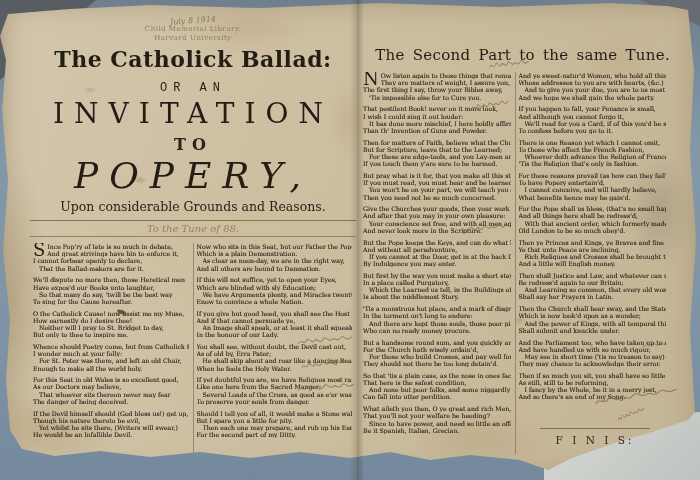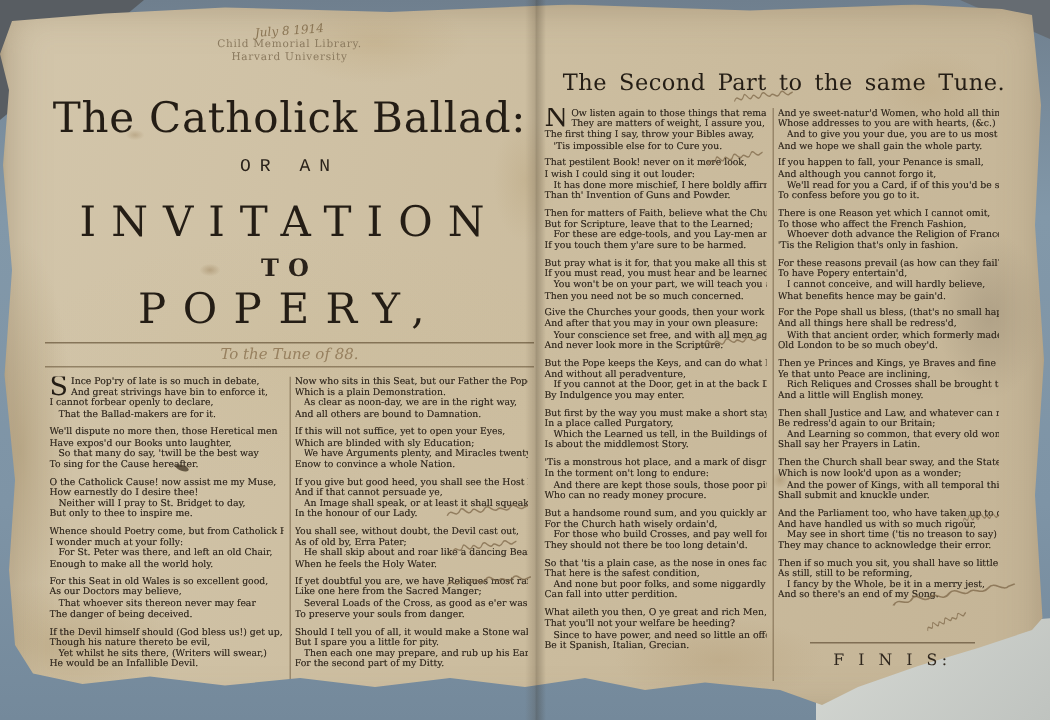--- a/index.html
+++ b/index.html
@@ -32,25 +32,25 @@
     clip-path:polygon(0px 36px,8px 14px,70px 9px,150px 5px,260px 8px,380px 3px,500px 7px,610px 3px,668px 6px,688px 10px,694px 70px,690px 150px,696px 240px,690px 330px,695px 412px,688px 420px,652px 432px,612px 444px,572px 458px,548px 470px,520px 460px,470px 455px,430px 460px,390px 452px,350px 458px,300px 452px,250px 458px,200px 452px,150px 457px,100px 451px,55px 456px,22px 449px,10px 430px,6px 380px,10px 320px,3px 250px,8px 180px,2px 110px,6px 60px);
     filter:drop-shadow(0 3px 4px rgba(20,30,40,.45));}
   .crease{position:absolute;left:350px;top:0;width:14px;height:480px;z-index:4;
     background:linear-gradient(90deg,transparent,rgba(60,45,25,.16) 45%,rgba(40,30,15,.26) 55%,transparent);}
   .half{position:absolute;color:#2f271e;}
   .half-left{left:30px;top:14px;width:326px;text-align:center;}
   .half-right{left:360px;top:46px;width:310px;}
   .lib-mark{line-height:8px;}
   .hand-date{font-size:8px;font-style:italic;color:#8a7554;transform:rotate(-4deg);display:inline-block;}
   .stamp{font-size:7px;color:#8b7a5f;letter-spacing:.5px;line-height:8.5px;}
-  .t-main{font-size:28px;font-weight:400;color:#241d15;margin-top:20px;letter-spacing:.5px;}
+  .t-main{font-size:22px;font-weight:700;color:#241d15;margin-top:4px;letter-spacing:.5px;}
   .t-oran{font-size:12px;letter-spacing:6px;margin-top:9px;color:#2a221a;font-family:Liberation Mono, monospace;}
-  .t-inv{font-size:28px;letter-spacing:10px;margin-top:13px;color:#241d15;}
+  .t-inv{font-size:28px;letter-spacing:10px;margin-top:2px;color:#241d15;}
   .t-to{font-size:16px;letter-spacing:6px;margin-top:5px;color:#2a221a;font-weight:bold;}
-  .t-pop{font-size:28px;letter-spacing:11px;margin-top:1px;color:#241d15;}
+  .t-pop{font-size:36px;letter-spacing:11px;margin-top:1px;color:#241d15;font-style:italic;}
   .t-sub{font-size:12.5px;margin-top:3px;color:#2a221a;}
   .tune-box{margin-top:6px;border-top:1px solid rgba(95,76,48,.65);border-bottom:1px solid rgba(95,76,48,.55);
     padding:2px 0;font-size:10px;font-style:italic;color:#97805f;}
   .sp-head{font-size:15px;text-align:right;color:#241d15;word-spacing:3px;letter-spacing:.3px;}
   .cols{display:flex;margin-top:6px;overflow:hidden;text-align:left;}
   .half-left .cols{height:212px;}
   .half-right .cols{height:382px;margin-top:8px;}
   .col{flex:1;padding:0 4px 0 3px;min-width:0;}
   .col+.col{border-left:1px solid rgba(90,70,45,.45);}
   .stanza{margin-bottom:4.5px;}
@@ -81,20 +81,21 @@
       <div class="lib-mark">
         <div class="hand-date">July 8 1914</div>
         <div class="stamp">Child Memorial Library.</div>
         <div class="stamp">Harvard University</div>
       </div>
       <div class="t-main">The Catholick Ballad:</div>
       <div class="t-oran">OR AN</div>
       <div class="t-inv">INVITATION</div>
       <div class="t-to">TO</div>
       <div class="t-pop">POPERY,</div>
+      <div class="t-sub">Upon considerable Grounds and Reasons.</div>
       <div class="tune-box">To the Tune of 88.</div>
       <div class="cols">
         <div class="col">
             <div class="stanza">
               <span class="dropcap">S</span>
               <div class="vline">Ince Pop'ry of late is so much in debate,</div>
               <div class="vline">And great strivings have bin to enforce it,</div>
               <div class="vline">I cannot forbear openly to declare,</div>
               <div class="vline">That the Ballad-makers are for it.</div>
             </div>

